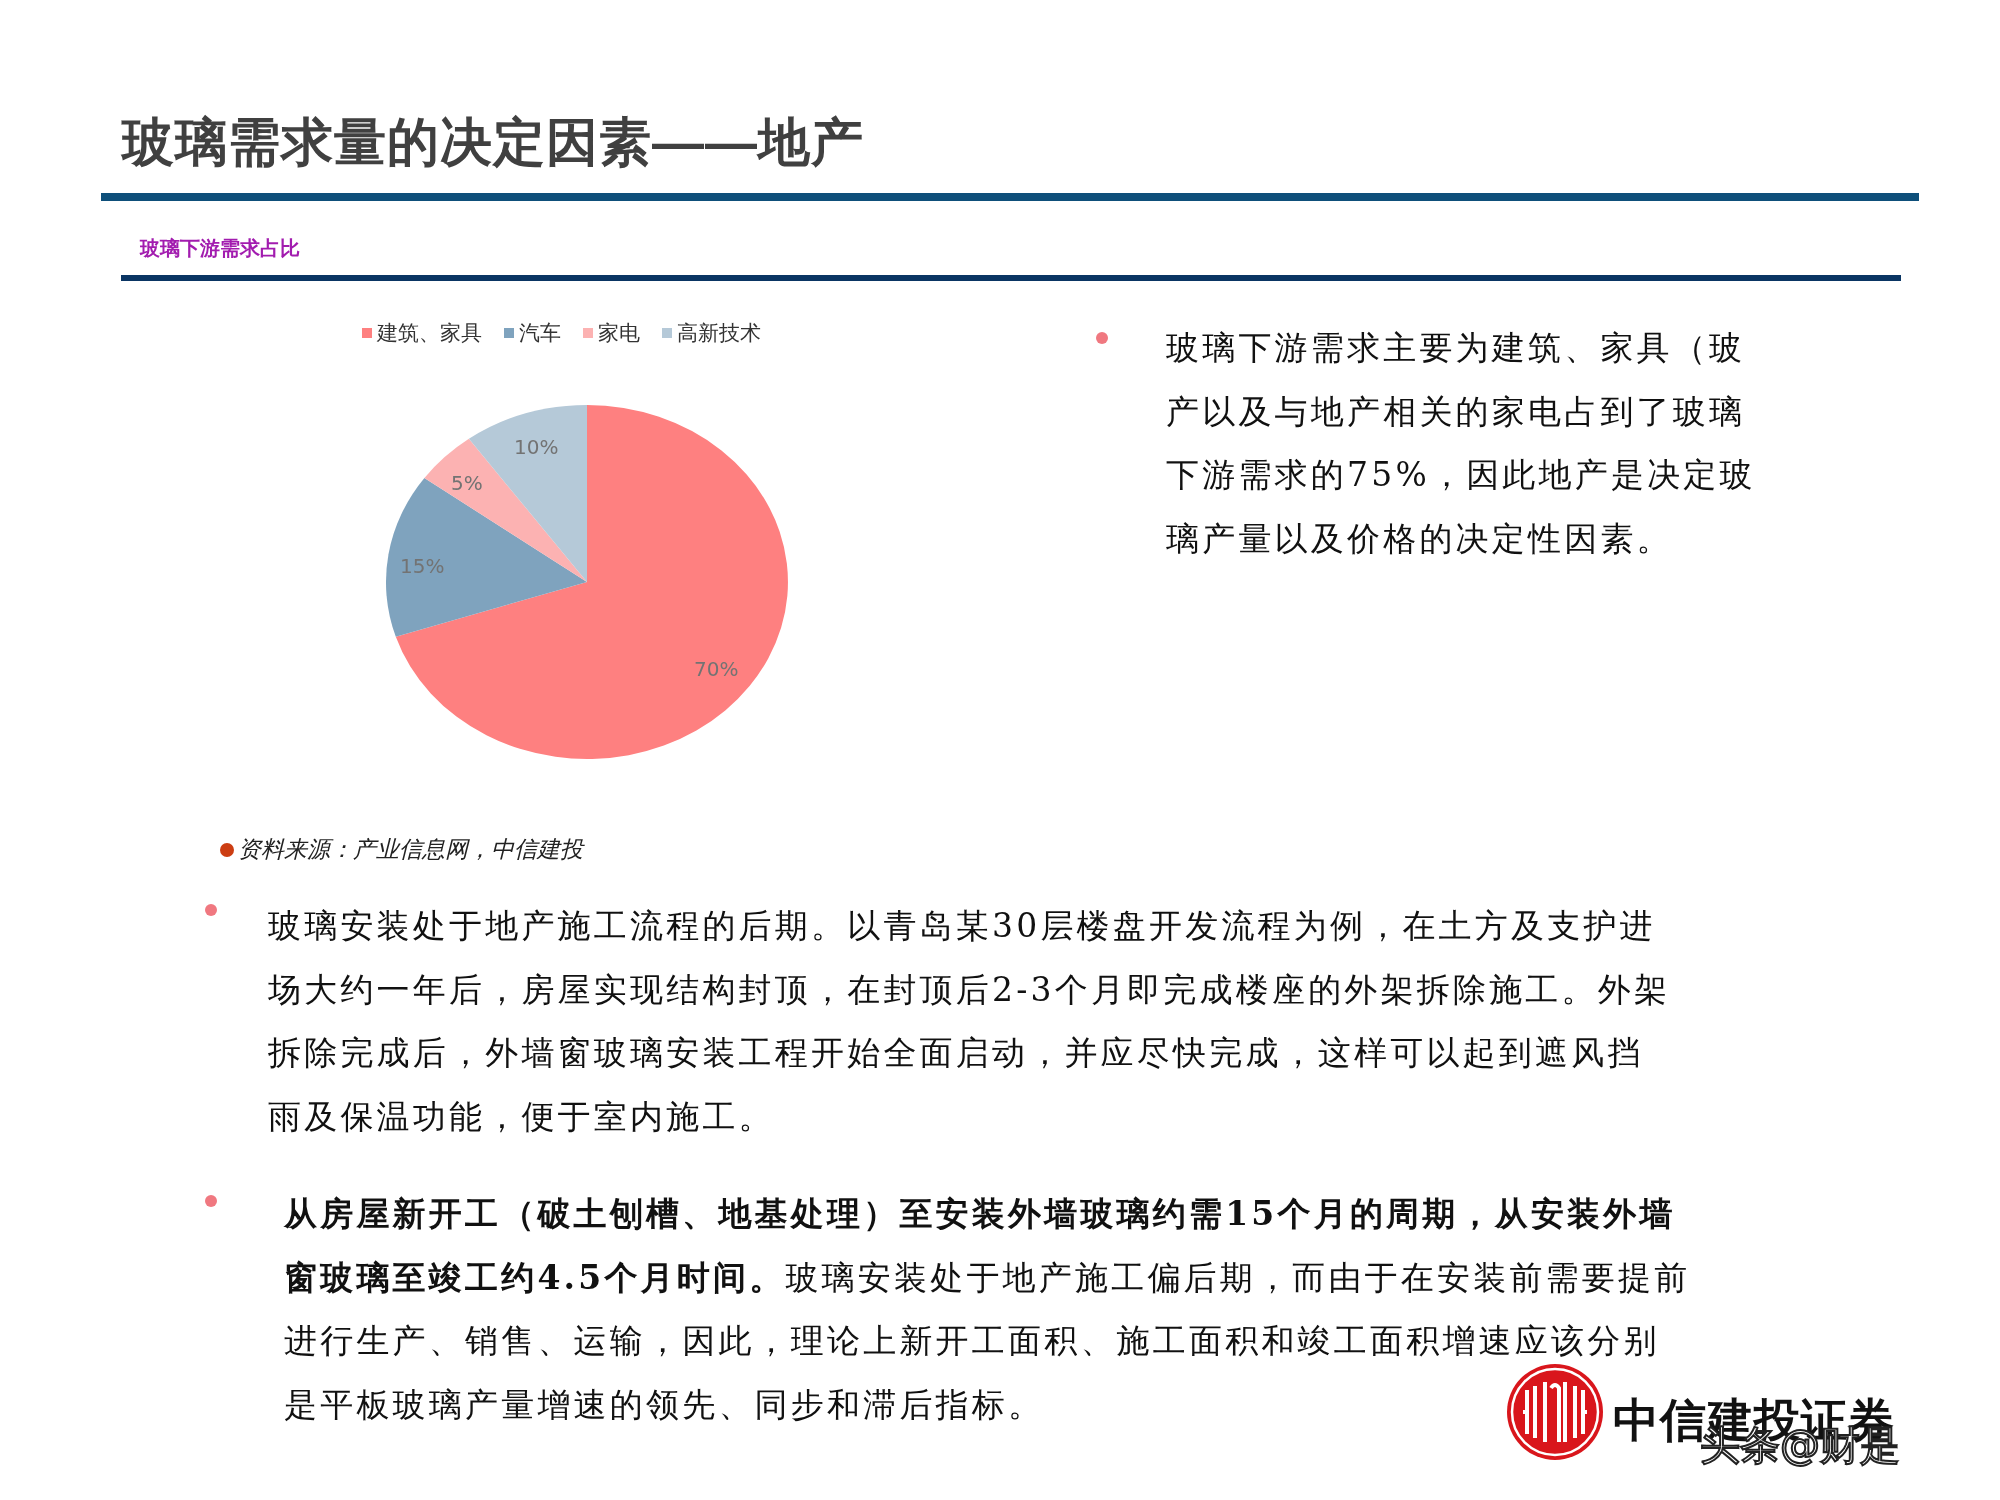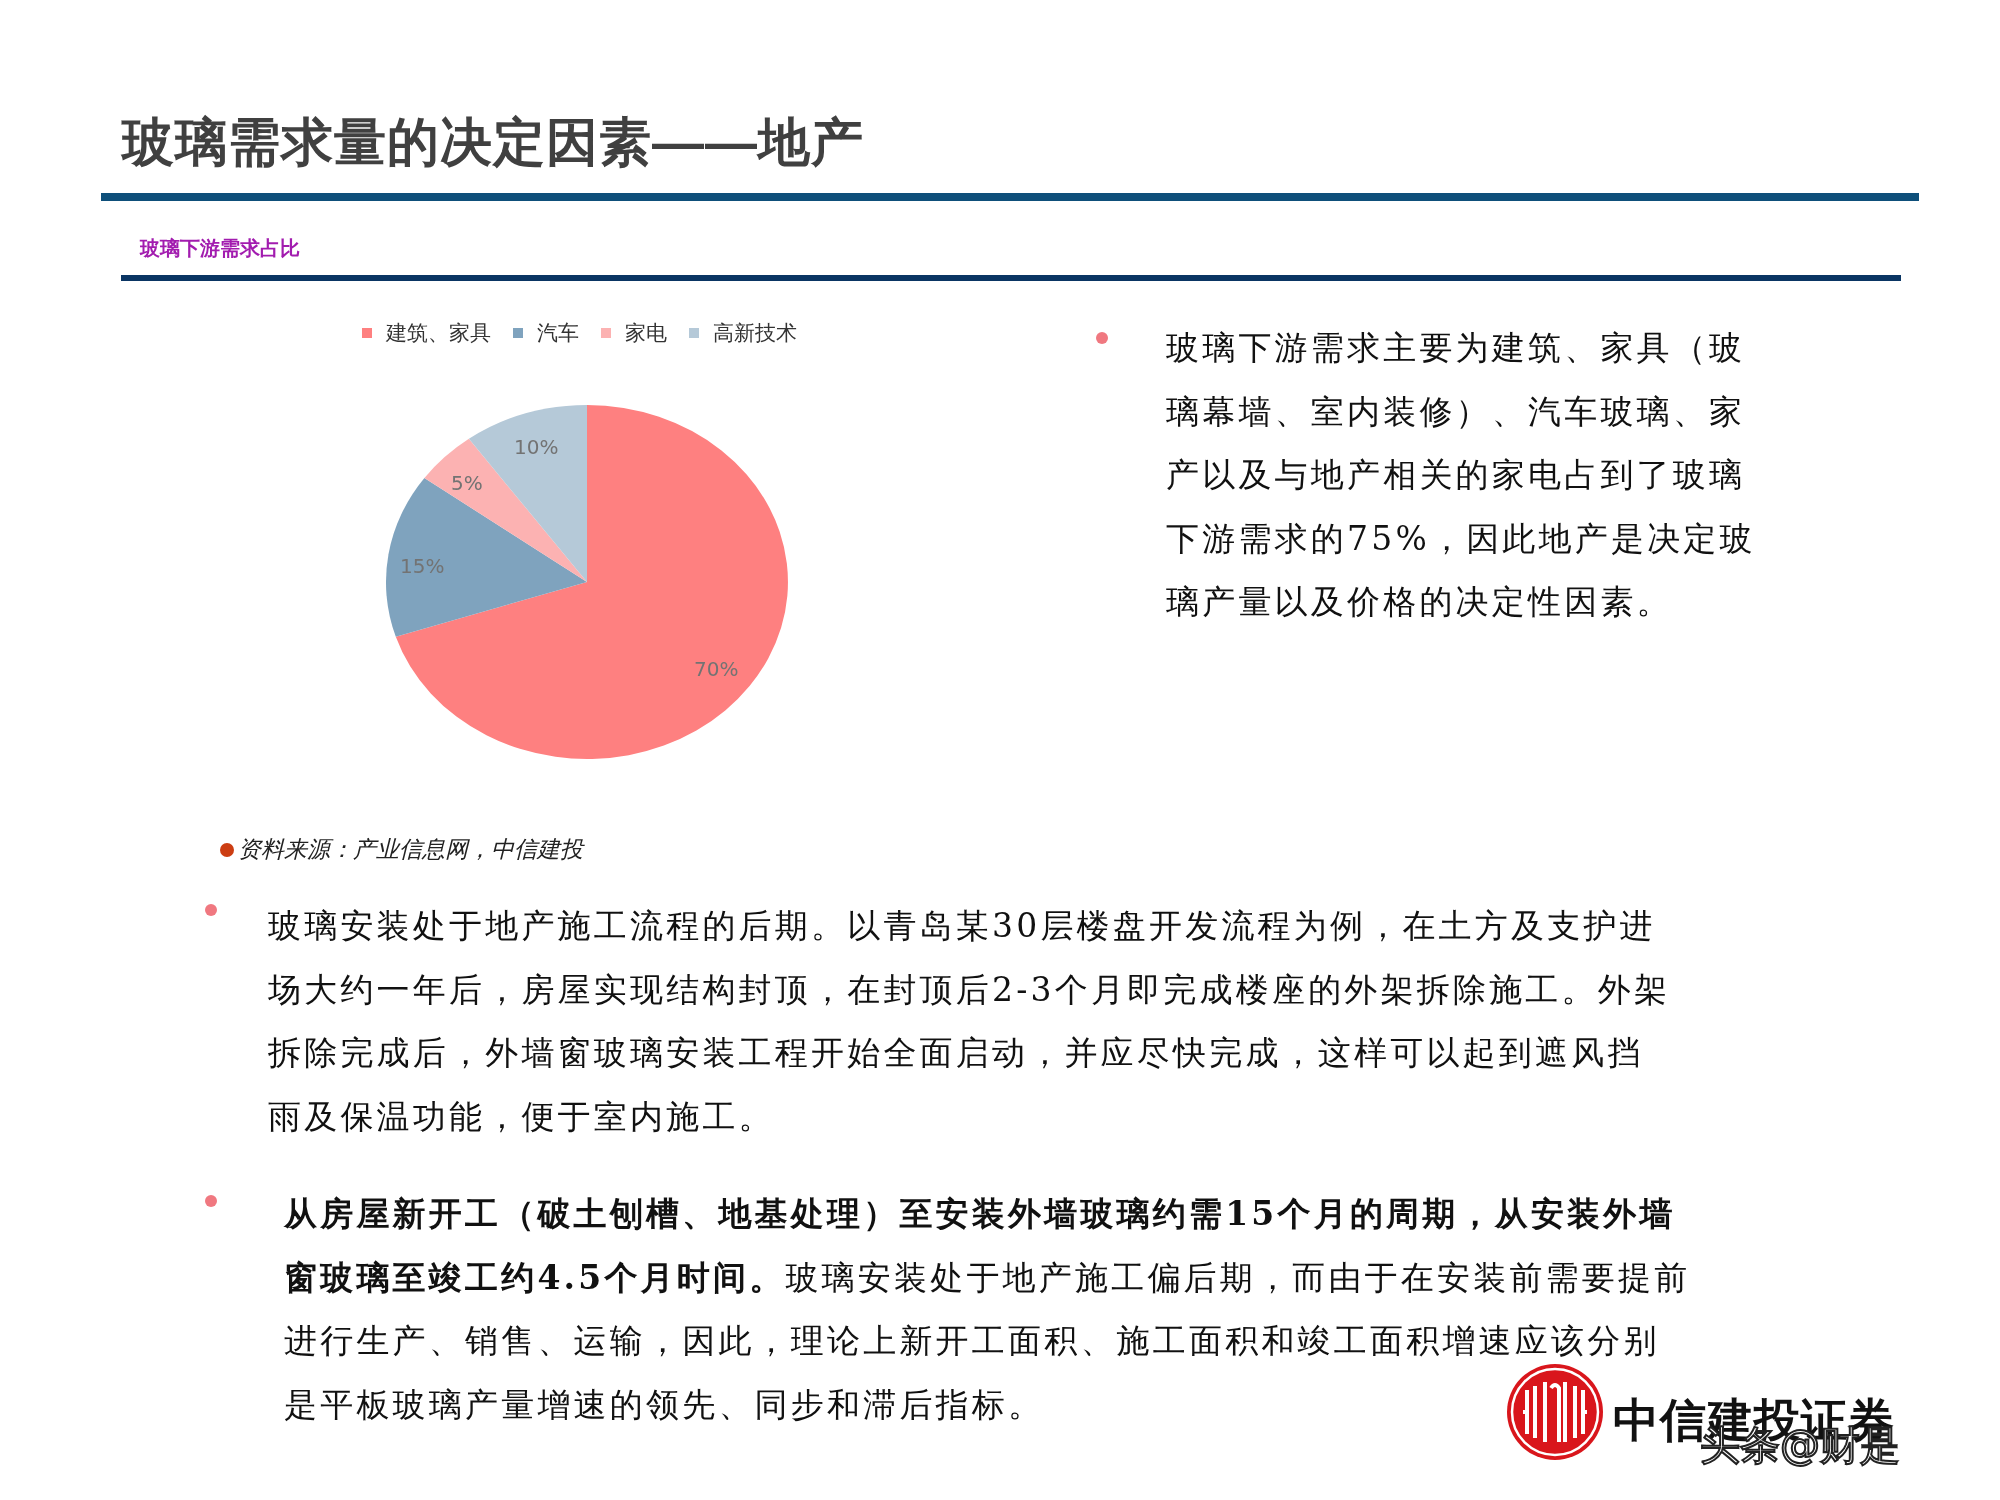--- a/index.html
+++ b/index.html
@@ -7,21 +7,21 @@
          font-family:"DejaVu Serif", serif; color:#111; }
   .abs { position:absolute; }
   .title { left:122px; top:112px; font-family:Liberation Sans, sans-serif; font-weight:bold;
            font-size:52px; color:#404040; letter-spacing:1px; white-space:nowrap; line-height:60px; }
   .rule-top { left:101px; top:193px; width:1818px; height:8px; background:#0e4f7a; }
   .subtitle { left:140px; top:228px; font-family:"DejaVu Sans", sans-serif; font-weight:bold;
               font-size:20px; color:#a21caf; line-height:40px; white-space:nowrap; }
   .rule-sub { left:121px; top:275px; width:1780px; height:6px; background:#0a3563; }
   .legend { left:362px; top:318px; height:30px; display:flex; align-items:center; gap:22px;
             font-family:"DejaVu Serif", serif; font-size:21px; color:#333; white-space:nowrap; }
-  .legend-item { display:flex; align-items:center; gap:14px; }
+  .legend-item { display:flex; align-items:center; gap:5px; }
   .swatch { width:10px; height:10px; display:inline-block; }
   .pie { left:0; top:0; }
   .pie-label { position:absolute; font-family:"DejaVu Sans", sans-serif; font-size:20px; color:#737373; }
   .bullet { position:absolute; width:12px; height:12px; border-radius:50%; background:#f07880; }
   .para { position:absolute; font-size:33px; line-height:63.5px; letter-spacing:3.2px; color:#111; }
   .para b { font-weight:bold; }
   .line { display:block; white-space:nowrap; }
   .source { left:220px; top:834px; font-size:23px; font-style:italic; color:#222; white-space:nowrap;
             display:flex; align-items:center; }
   .source-dot { width:14px; height:14px; border-radius:50%; background:#cc3d12; display:inline-block; margin-right:4px; }
@@ -71,21 +71,20 @@
 <div class="pie-label" style="left:514px;top:435px">10%</div>
 
 <div class="abs source">
   <span class="source-dot"></span>
   <span>资料来源：产业信息网，中信建投</span>
 </div>
 
 <span class="bullet" style="left:1096px;top:332px"></span>
 <div class="para" style="left:1166px;top:316px;">
   <span class="line">玻璃下游需求主要为建筑、家具（玻</span>
-  <span class="line">璃幕墙、室内装修）、汽车玻璃、家</span>
   <span class="line">产以及与地产相关的家电占到了玻璃</span>
   <span class="line">下游需求的75%，因此地产是决定玻</span>
   <span class="line">璃产量以及价格的决定性因素。</span>
 </div>
 
 <span class="bullet" style="left:205px;top:904px"></span>
 <div class="para" style="left:268px;top:894px;">
   <span class="line">玻璃安装处于地产施工流程的后期。以青岛某30层楼盘开发流程为例，在土方及支护进</span>
   <span class="line">场大约一年后，房屋实现结构封顶，在封顶后2-3个月即完成楼座的外架拆除施工。外架</span>
   <span class="line">拆除完成后，外墙窗玻璃安装工程开始全面启动，并应尽快完成，这样可以起到遮风挡</span>

